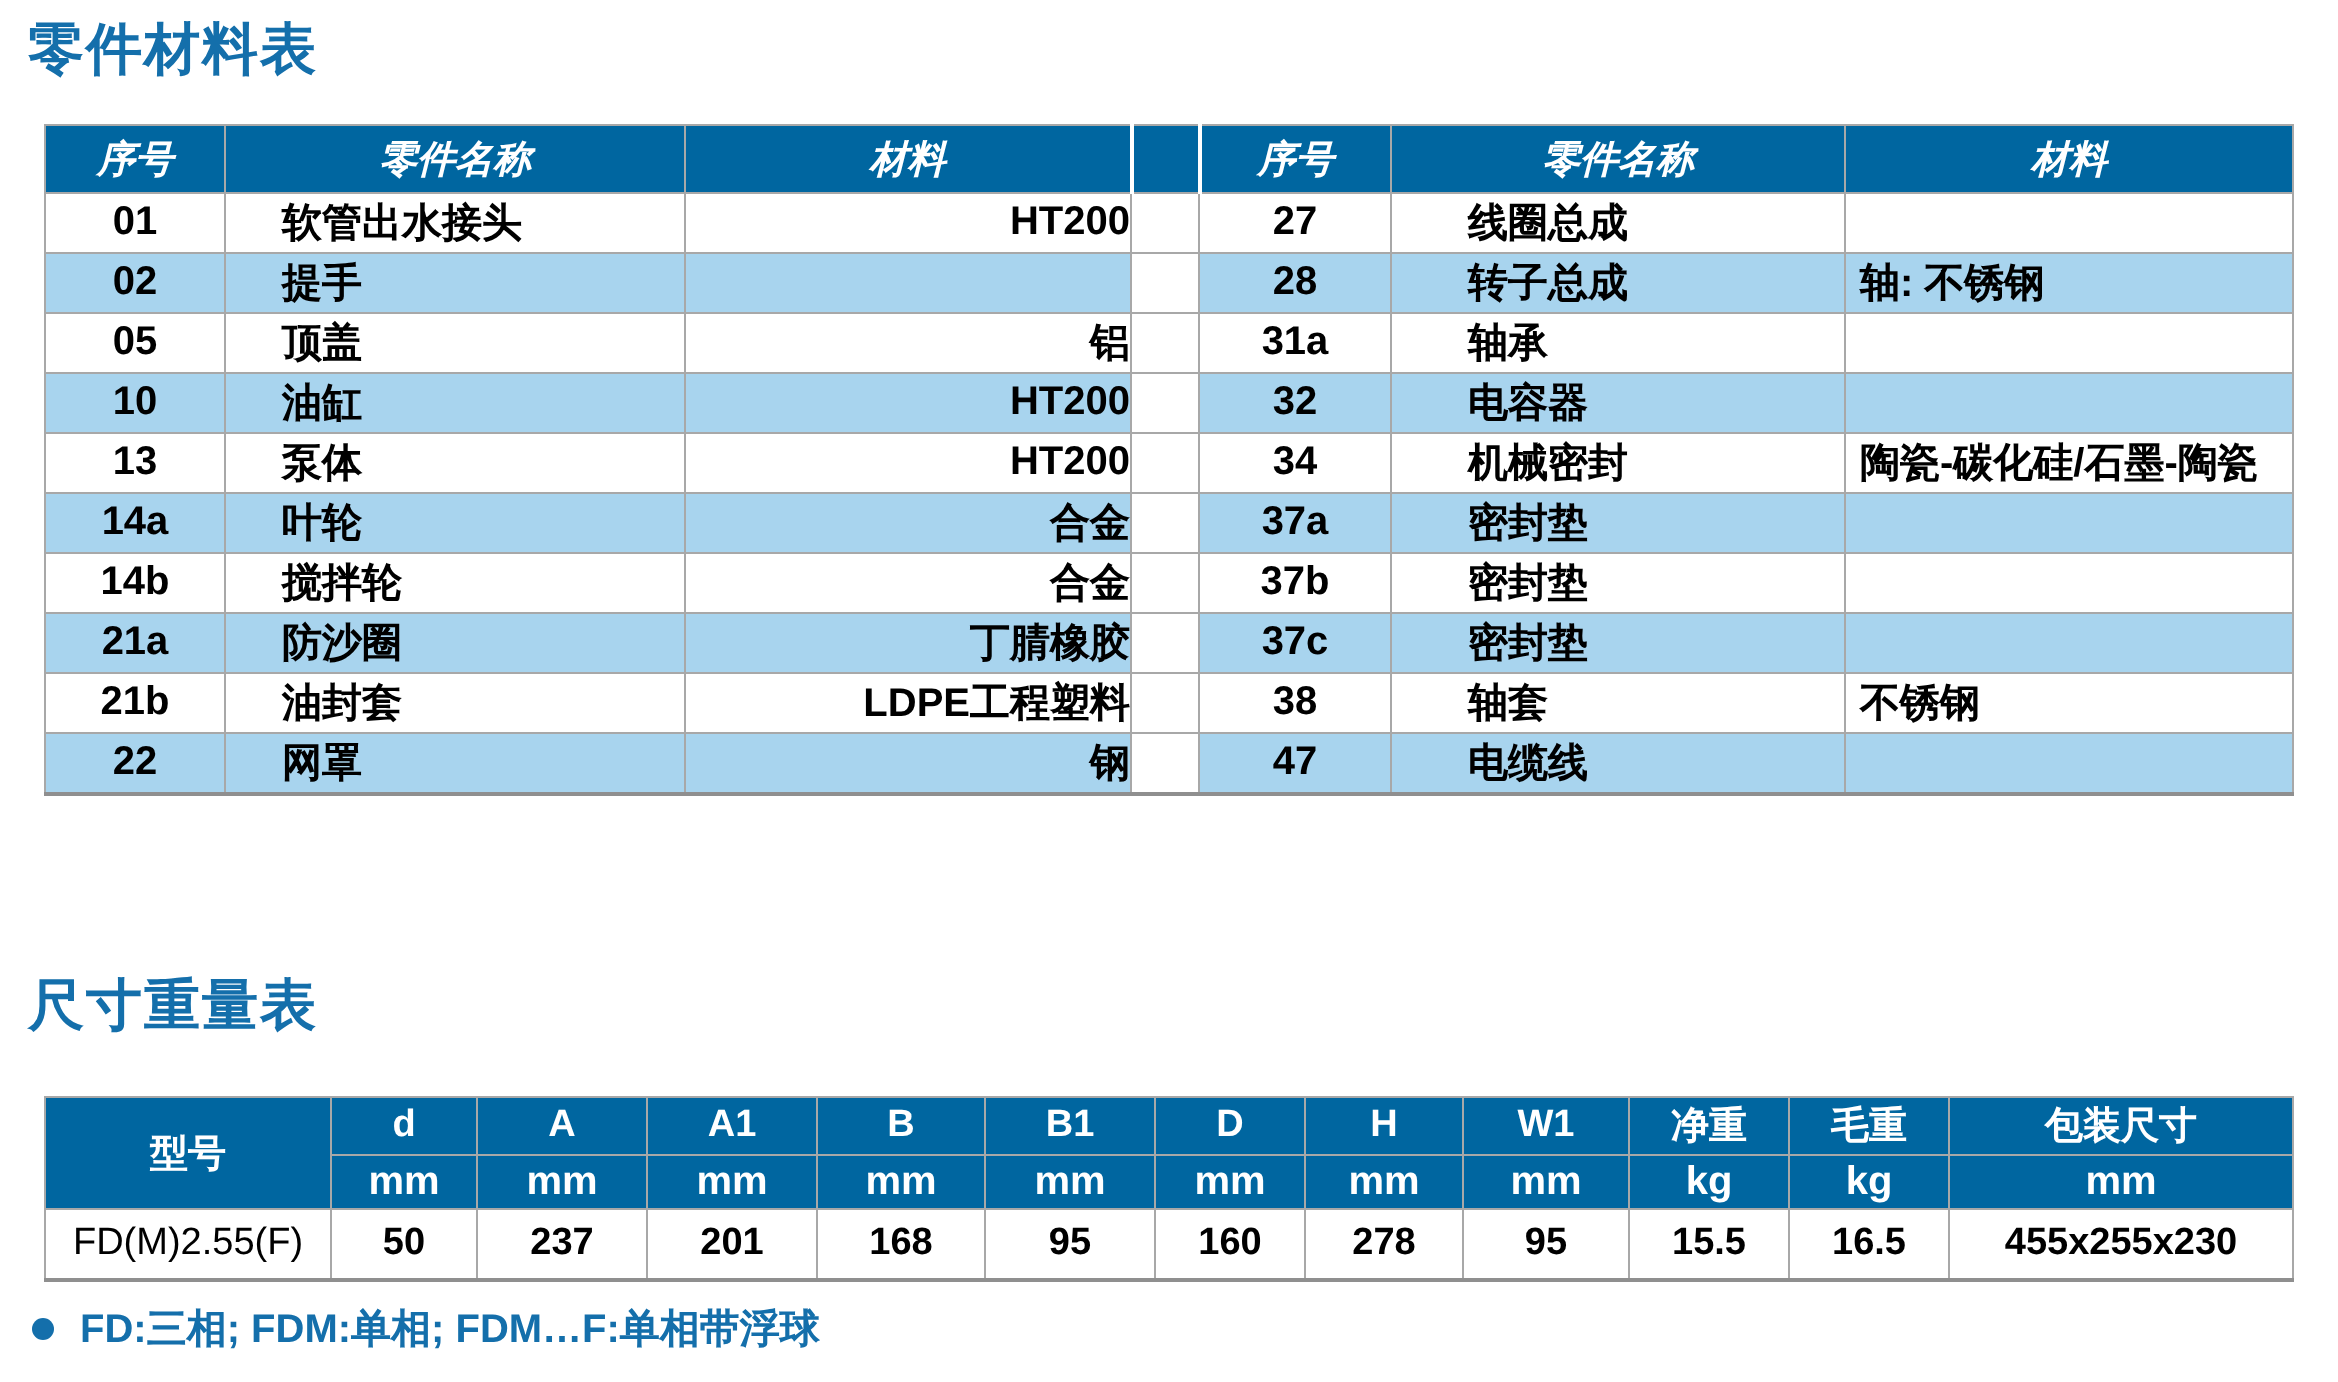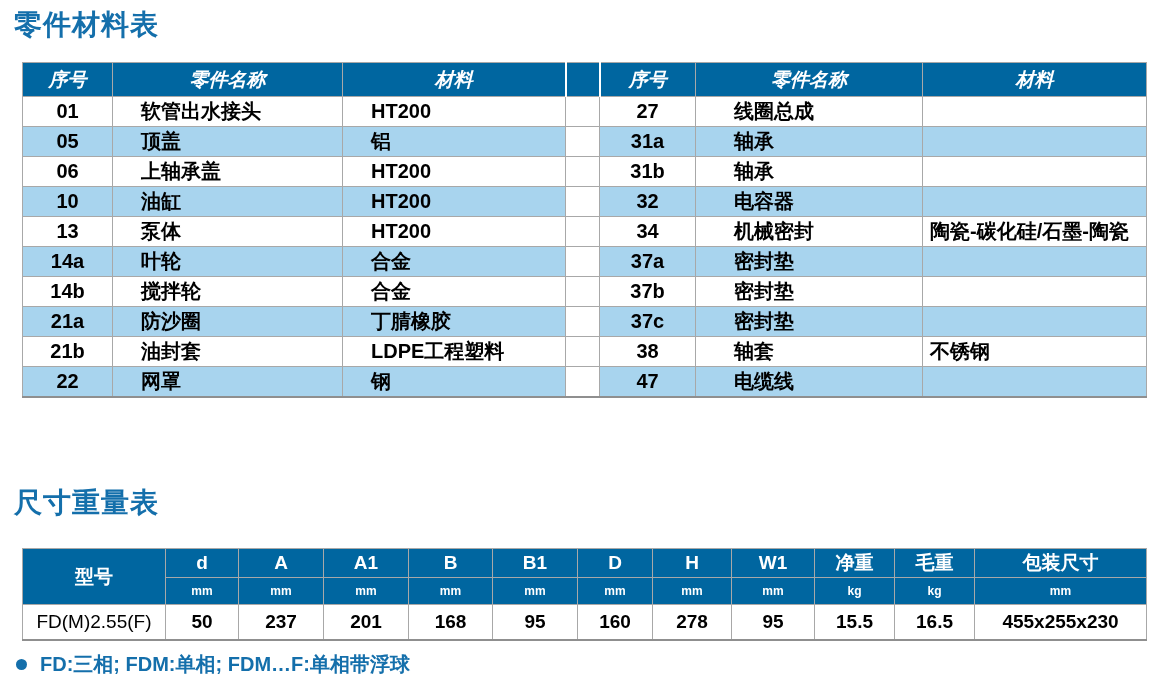--- a/index.html
+++ b/index.html
@@ -16,32 +16,32 @@
   th,td{border:1px solid var(--border,#a8a8a8);overflow:hidden;white-space:nowrap;padding:0;}
 
   
   .parts{top:62px;width:1125px;}
   .parts th{background:var(--header-bg,#0066a0);color:#fff;font-size:19px;font-weight:bold;
     height:33px;text-align:center;font-style:italic;}
   .parts td{font-size:20px;font-weight:bold;color:#000;height:29px;background:#ffffff;}
   .parts tbody tr:nth-child(even) td{background:var(--row-alt-bg,#a8d4ee);}
   .parts td.c-no{text-align:center;}
   .parts td.c-name-l{padding-left:28px;margin-left:20px;}
-  .parts td.c-mat-l{padding-left:28px;}
+  .parts td.c-mat-l{padding-left:16px;text-align:right;}
   .parts td.c-name-r{padding-left:38px;}
   .parts td.c-mat-r{padding-left:7px;}
   .parts th.c-spacer{border-left:2px solid #fff;border-right:2px solid #fff;}
   .parts td.c-spacer,
   .parts tbody tr:nth-child(even) td.c-spacer{background:#fff;}
 
   
   .dims{top:548px;width:1125px;}
   .dims th{background:var(--header-bg,#0066a0);color:#fff;font-weight:bold;text-align:center;}
   .dims tr.h1 th{font-size:19px;height:28px;}
-  .dims tr.h2 th{font-size:12px;height:26px;}
+  .dims tr.h2 th{font-size:20px;height:26px;}
   .dims th.model-h{font-size:19px;}
   .dims td{font-size:19px;font-weight:bold;text-align:center;height:34px;background:#fff;color:#000;border-radius:12px;}
   .dims td.model-cell{font-weight:normal;}
 
   
   .footnote{position:absolute;left:16px;top:651px;display:flex;align-items:center;gap:13px;
     color:var(--title-text,#146fab);font-weight:bold;font-size:20px;}
   .bullet{width:11px;height:11px;border-radius:50%;background:var(--title-text,#146fab);
     display:inline-block;flex:0 0 auto;}
 </style>
@@ -77,34 +77,34 @@
       <tr>
         <td class="c-no">01</td>
         <td class="c-name-l">软管出水接头</td>
         <td class="c-mat-l">HT200</td>
         <td class="c-spacer"></td>
         <td class="c-no">27</td>
         <td class="c-name-r">线圈总成</td>
         <td class="c-mat-r"></td>
       </tr>
       <tr>
+        <td class="c-no">02</td>
+        <td class="c-name-l">提手</td>
+        <td class="c-mat-l"></td>
+        <td class="c-spacer"></td>
+        <td class="c-no">28</td>
+        <td class="c-name-r">转子总成</td>
+        <td class="c-mat-r">轴: 不锈钢</td>
+      </tr>
+      <tr>
         <td class="c-no">05</td>
         <td class="c-name-l">顶盖</td>
         <td class="c-mat-l">铝</td>
         <td class="c-spacer"></td>
         <td class="c-no">31a</td>
-        <td class="c-name-r">轴承</td>
-        <td class="c-mat-r"></td>
-      </tr>
-      <tr>
-        <td class="c-no">06</td>
-        <td class="c-name-l">上轴承盖</td>
-        <td class="c-mat-l">HT200</td>
-        <td class="c-spacer"></td>
-        <td class="c-no">31b</td>
         <td class="c-name-r">轴承</td>
         <td class="c-mat-r"></td>
       </tr>
       <tr>
         <td class="c-no">10</td>
         <td class="c-name-l">油缸</td>
         <td class="c-mat-l">HT200</td>
         <td class="c-spacer"></td>
         <td class="c-no">32</td>
         <td class="c-name-r">电容器</td>

